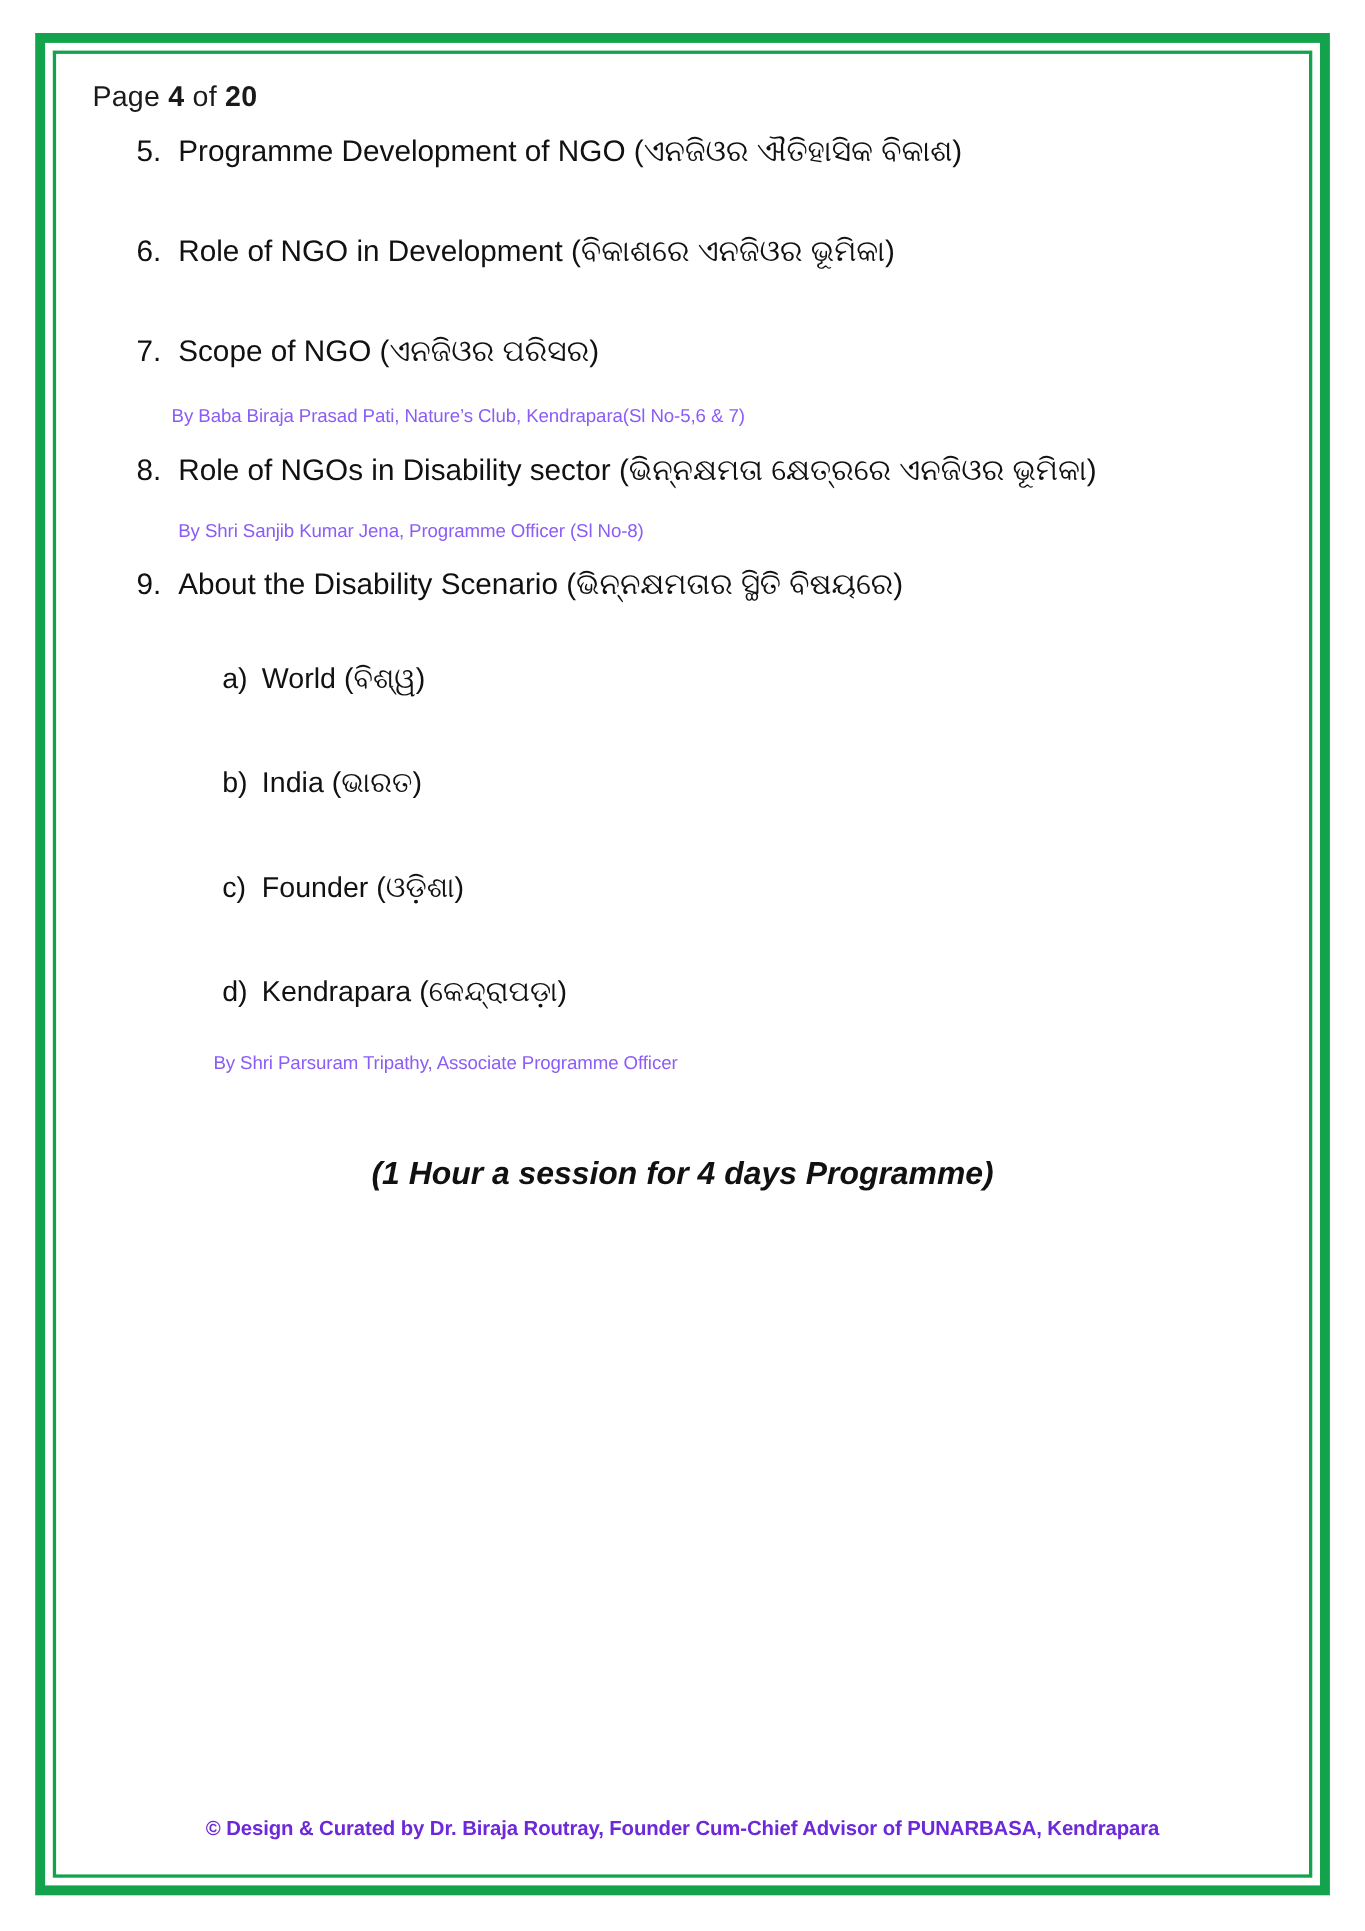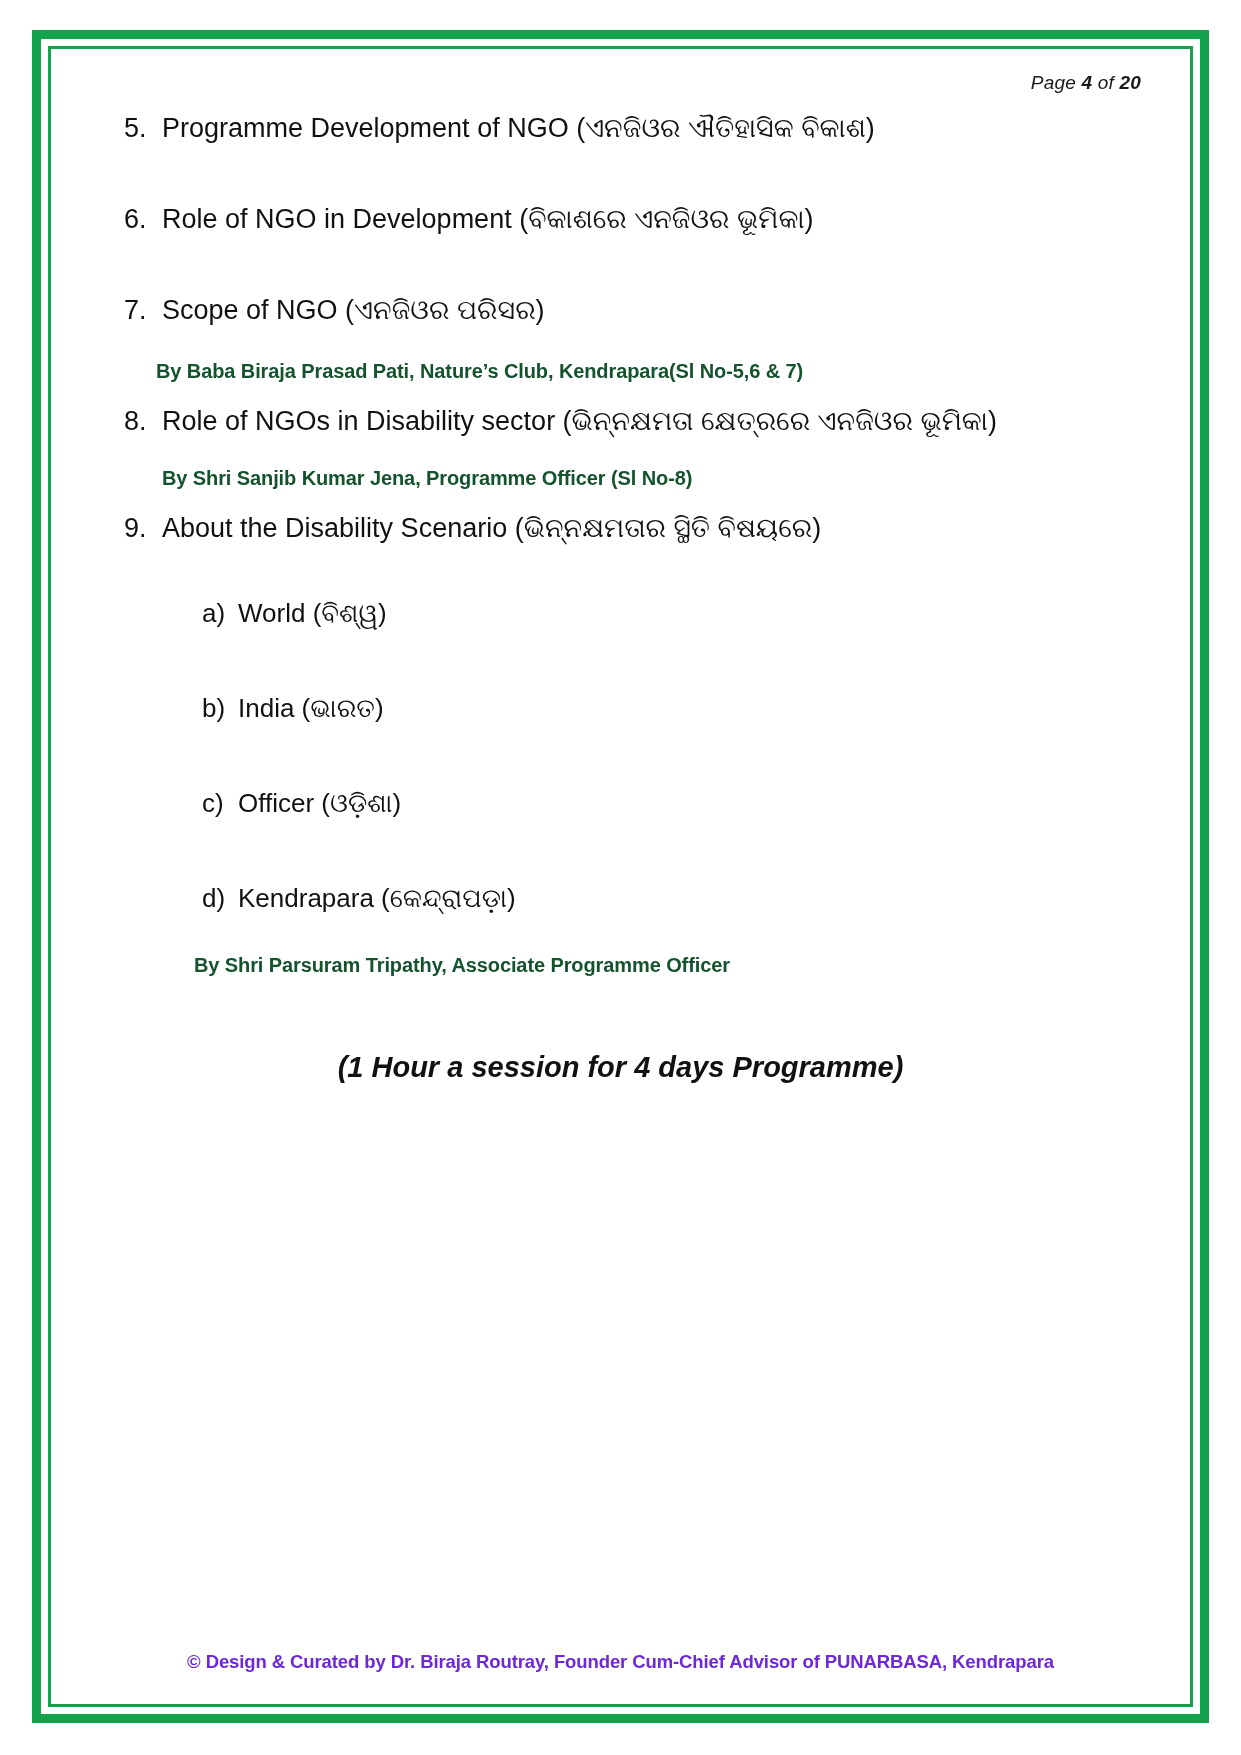--- a/index.html
+++ b/index.html
@@ -48,27 +48,26 @@
     left: 62px;
     top: 58px;
     right: 62px;
     bottom: 60px;
     box-sizing: border-box;
     padding: 8px 22px 0 22px;
   }
 
   
   .page-header {
-    text-align: right;
-    font-size: 19px;
+    text-align: left;
+    font-size: 26px;
     color: #1a1a1a;
     padding-right: 16px;
     padding-top: 6px;
     letter-spacing: .2px;
-    font-style: italic;
   }
   .page-header .pg-num {
     font-weight: bold;
   }
 
   
   .list-block {
     margin-top: 18px;
   }
   .item {
@@ -93,23 +92,23 @@
     font-family: "Liberation Sans", "DejaVu Sans", sans-serif;
   }
 
   
   .item.after-byline {
     margin-bottom: 52px;
   }
 
   
   .byline {
-    font-size: 20px;
-    font-weight: bold;
-    color: #14532d;
+    font-size: 17px;
+    font-weight: normal;
+    color: #8b5cf6;
     padding-left: 72px;
     margin-top: -24px;
     margin-bottom: 22px;
     letter-spacing: -0.1px;
   }
   .byline.indent-2 {
     padding-left: 78px;
   }
   .byline.indent-3 {
     padding-left: 110px;
@@ -206,21 +205,21 @@
         <span class="text odia">World (ବିଶ୍ୱ)</span>
       </div>
 
       <div class="subitem">
         <span class="marker">b)</span>
         <span class="text odia">India (ଭାରତ)</span>
       </div>
 
       <div class="subitem">
         <span class="marker">c)</span>
-        <span class="text odia">Officer (ଓଡ଼ିଶା)</span>
+        <span class="text odia">Founder (ଓଡ଼ିଶା)</span>
       </div>
 
       <div class="subitem">
         <span class="marker">d)</span>
         <span class="text odia">Kendrapara (କେନ୍ଦ୍ରାପଡ଼ା)</span>
       </div>
 
       <div class="byline indent-3">By Shri Parsuram Tripathy, Associate Programme Officer</div>
 
       <div class="note">(1 Hour a session for 4 days Programme)</div>

